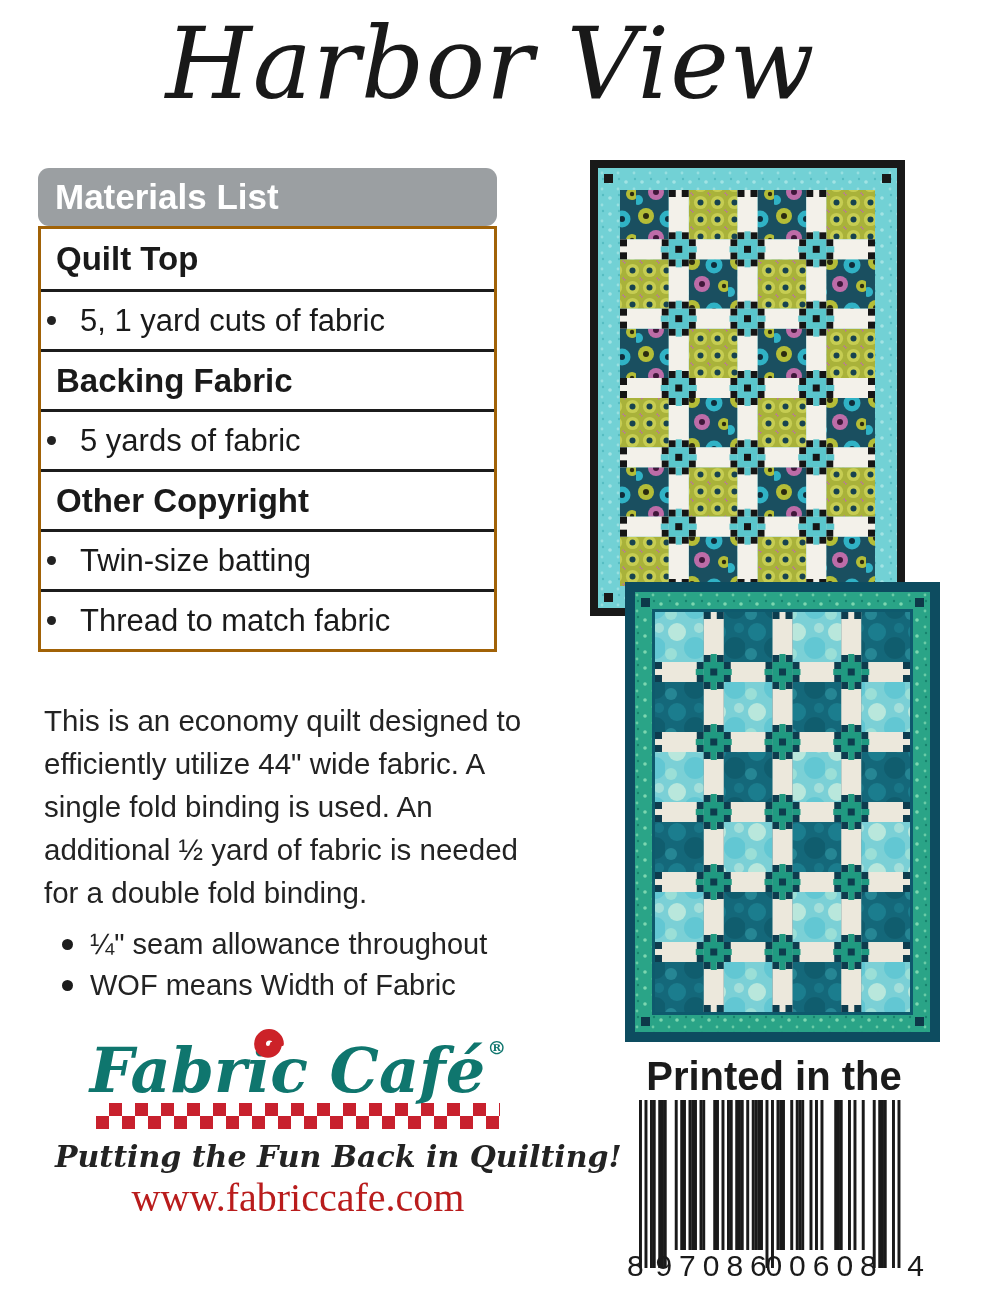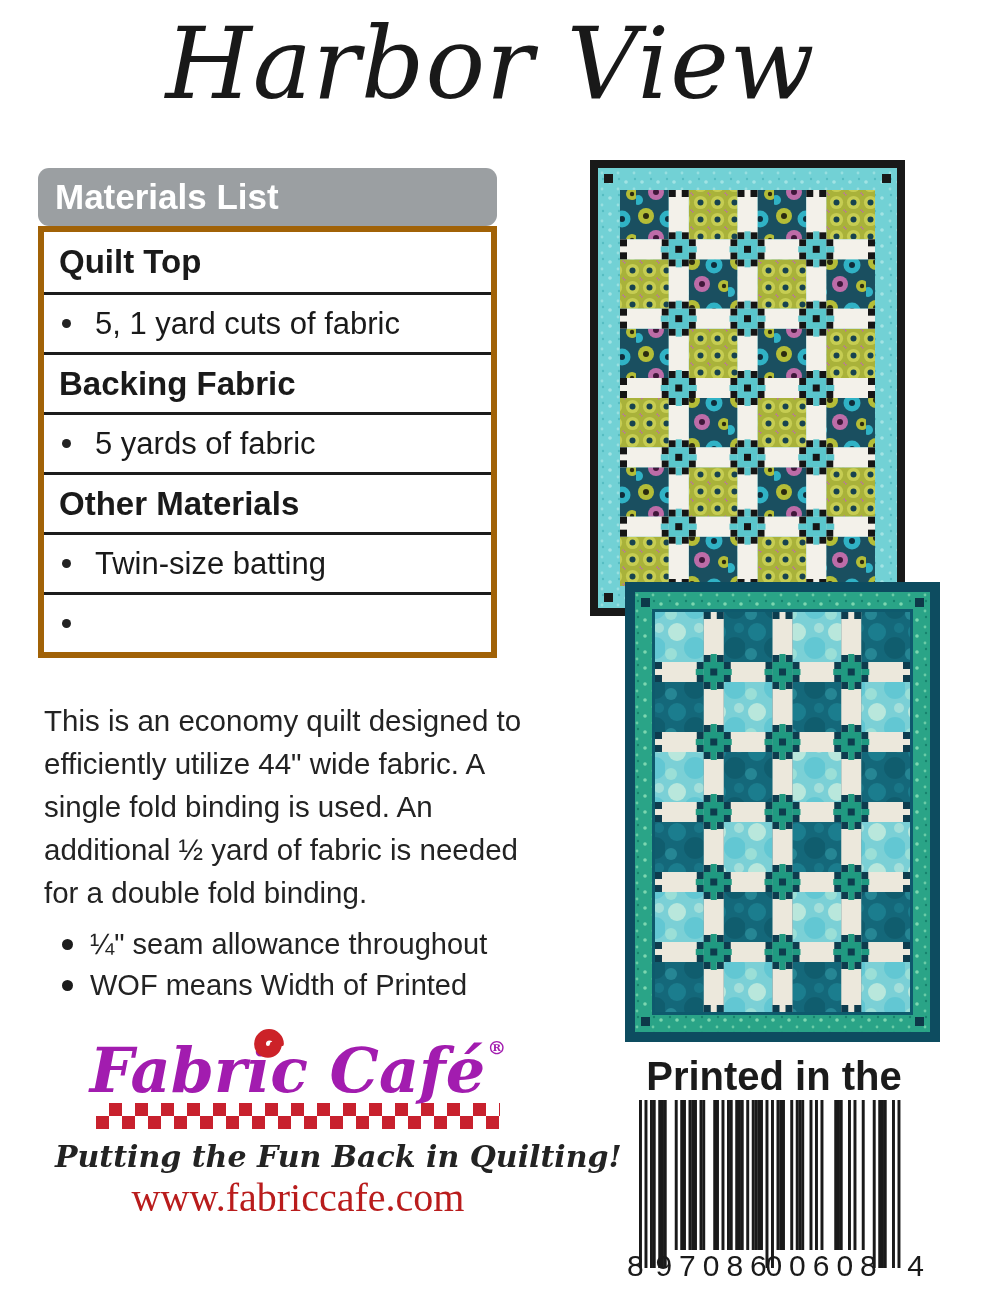--- a/index.html
+++ b/index.html
@@ -15,41 +15,41 @@
     font-family:"DejaVu Serif",serif;font-style:italic;font-weight:normal;
     font-size:99px;letter-spacing:1px;color:#191919;line-height:1.1;
   }
 
   
   #materials{left:38px;top:168px;width:459px;}
   #materials .mh{
     height:58px;background:#9b9fa2;color:#ffffff;font-weight:bold;font-size:35px;
     line-height:58px;padding-left:17px;box-sizing:border-box;border-radius:11px;
   }
-  #materials .mb{border:6px solid #a16207;}
+  #materials .mb{border:3px solid #a16207;}
   #materials .row{
     height:60px;display:flex;align-items:center;background:#ffffff;
     border-top:3px solid #1c1c1c;box-sizing:border-box;
   }
   #materials .row:first-child{border-top:none;}
   #materials .row.section{font-weight:bold;font-size:33px;padding-left:15px;}
-  #materials .row.bullet{font-size:31px;padding-left:18px;}
+  #materials .row.bullet{font-size:31px;padding-left:6px;}
   #materials .dot{width:9px;height:9px;border-radius:50%;background:#222;margin-right:24px;flex:0 0 auto;}
 
   
   #description{left:44px;top:699px;width:499px;font-size:29.5px;line-height:43px;color:#232323;}
   #notes{left:62px;top:924px;width:470px;}
   #notes .note{display:flex;align-items:center;font-size:29px;line-height:41px;color:#232323;}
   #notes .nb{width:11px;height:11px;border-radius:50%;background:#1c1c1c;margin-right:17px;flex:0 0 auto;}
 
   
   #logo{left:55px;top:1038px;width:486px;text-align:center;}
   .brand{
     font-family:"DejaVu Serif",serif;font-style:italic;font-weight:bold;
-    font-size:62px;line-height:1.02;color:#a21caf;position:relative;display:inline-block;
+    font-size:62px;line-height:1.02;color:#0f766e;position:relative;display:inline-block;
     white-space:nowrap;
   }
   .brand .reg{font-size:19px;font-style:normal;vertical-align:38px;margin-left:2px;}
   .spiral{position:absolute;left:38.5%;top:-13px;width:38px;height:38px;}
   .checks{
     height:26px;width:404px;margin:1px auto 0;
     background:repeating-conic-gradient(#c8212e 0% 25%,#ffffff 0% 50%);
     background-size:26px 26px;
   }
   .tagline{
@@ -81,42 +81,43 @@
       <span>5, 1 yard cuts of fabric</span>
     </div>
     <div class="row section">
       <span>Backing Fabric</span>
     </div>
     <div class="row bullet">
       <span class="dot"></span>
       <span>5 yards of fabric</span>
     </div>
     <div class="row section">
-      <span>Other Materials</span>
+      <span>Other Copyright</span>
     </div>
     <div class="row bullet">
       <span class="dot"></span>
       <span>Twin-size batting</span>
     </div>
     <div class="row bullet">
       <span class="dot"></span>
+      <span>Thread to match fabric</span>
     </div>
   </div>
 </div>
 
 <div class="abs" id="description">This is an economy quilt designed to efficiently utilize 44" wide fabric. A single fold binding is used. An additional ½ yard of fabric is needed for a double fold binding.</div>
 
 <div class="abs" id="notes">
   <div class="note">
     <span class="nb"></span>
     <span>¼" seam allowance throughout</span>
   </div>
   <div class="note">
     <span class="nb"></span>
-    <span>WOF means Width of Printed</span>
+    <span>WOF means Width of Fabric</span>
   </div>
 </div>
 
 <div class="abs" id="logo">
   <div class="brand">
     <svg class="spiral" viewBox="0 0 36 36">
       <path d="M30,18 A12,12 0 0 0 6,18 A11,11 0 0 0 28,18 A9,9 0 0 0 10,18 A7,7 0 0 0 24,18 A5.5,5.5 0 0 0 13,18 A4,4 0 0 0 21,18" fill="none" stroke="#cc2228" stroke-width="4.2" stroke-linecap="round"></path>
     </svg><span>Fabric Café</span><span class="reg">®</span>
   </div>
   <div class="checks" style="background: repeating-conic-gradient(rgb(200, 33, 46) 0%, rgb(200, 33, 46) 25%, rgb(255, 255, 255) 0%, rgb(255, 255, 255) 50%) 0% 0% / 26px 26px;"></div>

